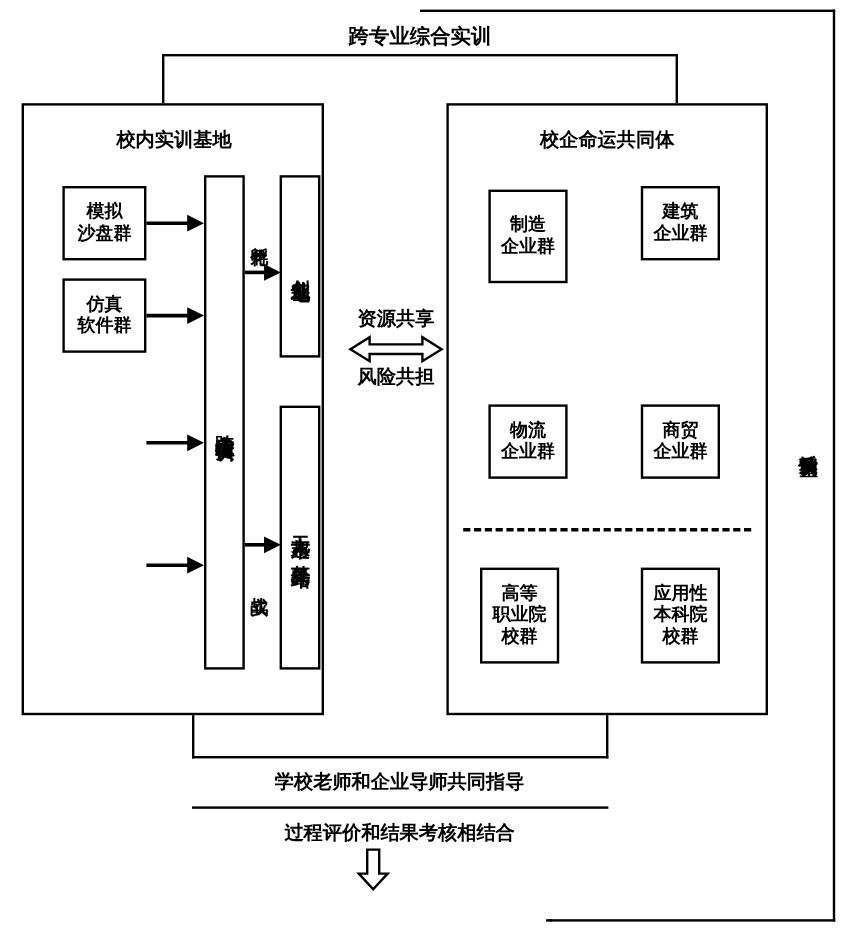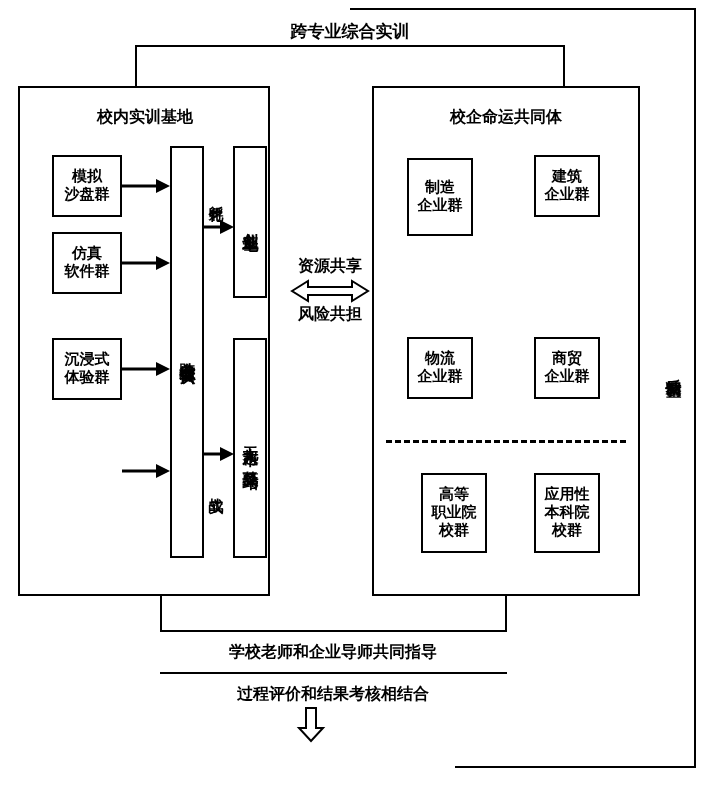--- a/index.html
+++ b/index.html
@@ -71,22 +71,20 @@
   <div class="abs line hline" style="left:455px; top:766px; width:241px;"></div>
   <div class="abs label fs16 vtext" style="left:662px; top:318px; width:24px; height:100px;">反馈调整</div>
 
   <div class="abs box" style="left:18px; top:86px; width:252px; height:510px;"></div>
   <div class="abs label fs16" style="left:40px; top:105px; width:210px; height:24px;">校内实训基地</div>
 
   <div class="abs box fs15" style="left:52px; top:155px; width:70px; height:62px; white-space:pre-line;">模拟
 沙盘群</div>
   <div class="abs box fs15" style="left:52px; top:232px; width:70px; height:62px; white-space:pre-line;">仿真
 软件群</div>
-  <div class="abs box fs15" style="left:52px; top:338px; width:70px; height:62px; white-space:pre-line;">沉浸式
-体验群</div>
 
   <svg class="arrow" style="left:122px; top:176px; width:48px; height:20px;" viewBox="0 0 48 20">
     <line x1="0" y1="10" x2="36" y2="10" stroke="#000" stroke-width="3"></line>
     <polygon points="48,10 34,3 34,17" fill="#000"></polygon>
   </svg>
   <svg class="arrow" style="left:122px; top:253px; width:48px; height:20px;" viewBox="0 0 48 20">
     <line x1="0" y1="10" x2="36" y2="10" stroke="#000" stroke-width="3"></line>
     <polygon points="48,10 34,3 34,17" fill="#000"></polygon>
   </svg>
   <svg class="arrow" style="left:122px; top:359px; width:48px; height:20px;" viewBox="0 0 48 20">
@@ -128,21 +126,21 @@
 企业群</div>
   <div class="abs box fs15" style="left:534px; top:155px; width:66px; height:62px; white-space:pre-line;">建筑
 企业群</div>
   <div class="abs box fs15" style="left:407px; top:337px; width:66px; height:62px; white-space:pre-line;">物流
 企业群</div>
   <div class="abs box fs15" style="left:534px; top:337px; width:66px; height:62px; white-space:pre-line;">商贸
 企业群</div>
 
   <div class="abs dashed-h" style="left:386px; top:440px; width:240px;"></div>
 
-  <div class="abs box fs15" style="left:421px; top:473px; width:66px; height:80px; white-space:pre-line;">高等
+  <div class="abs box fs15" style="left:400px; top:473px; width:66px; height:80px; white-space:pre-line;">高等
 职业院
 校群</div>
   <div class="abs box fs15" style="left:534px; top:473px; width:66px; height:80px; white-space:pre-line;">应用性
 本科院
 校群</div>
 
   <div class="abs label fs16" style="left:285px; top:255px; width:90px; height:22px;">资源共享</div>
   <svg class="arrow" style="left:292px; top:278px; width:76px; height:26px;" viewBox="0 0 76 26">
     <polygon points="0,13 16,3 16,9 60,9 60,3 76,13 60,23 60,17 16,17 16,23" fill="#fff" stroke="#000" stroke-width="2"></polygon>
   </svg>

